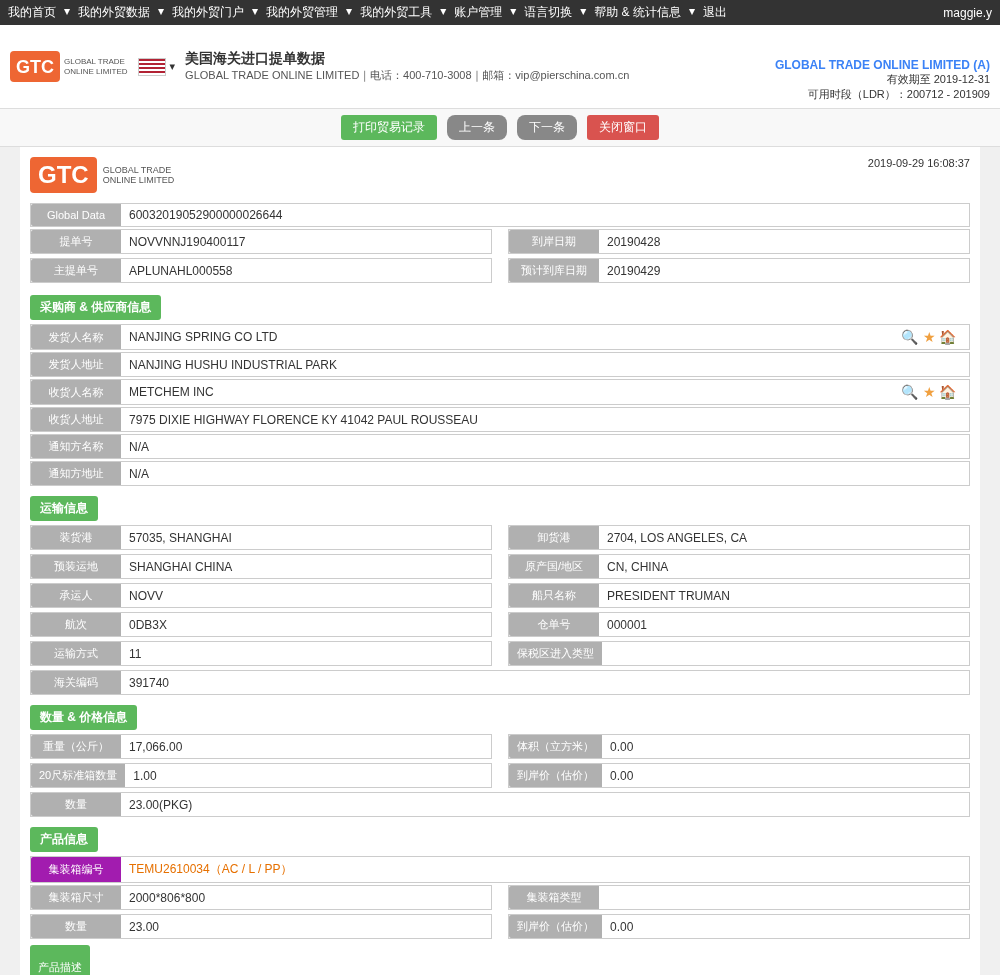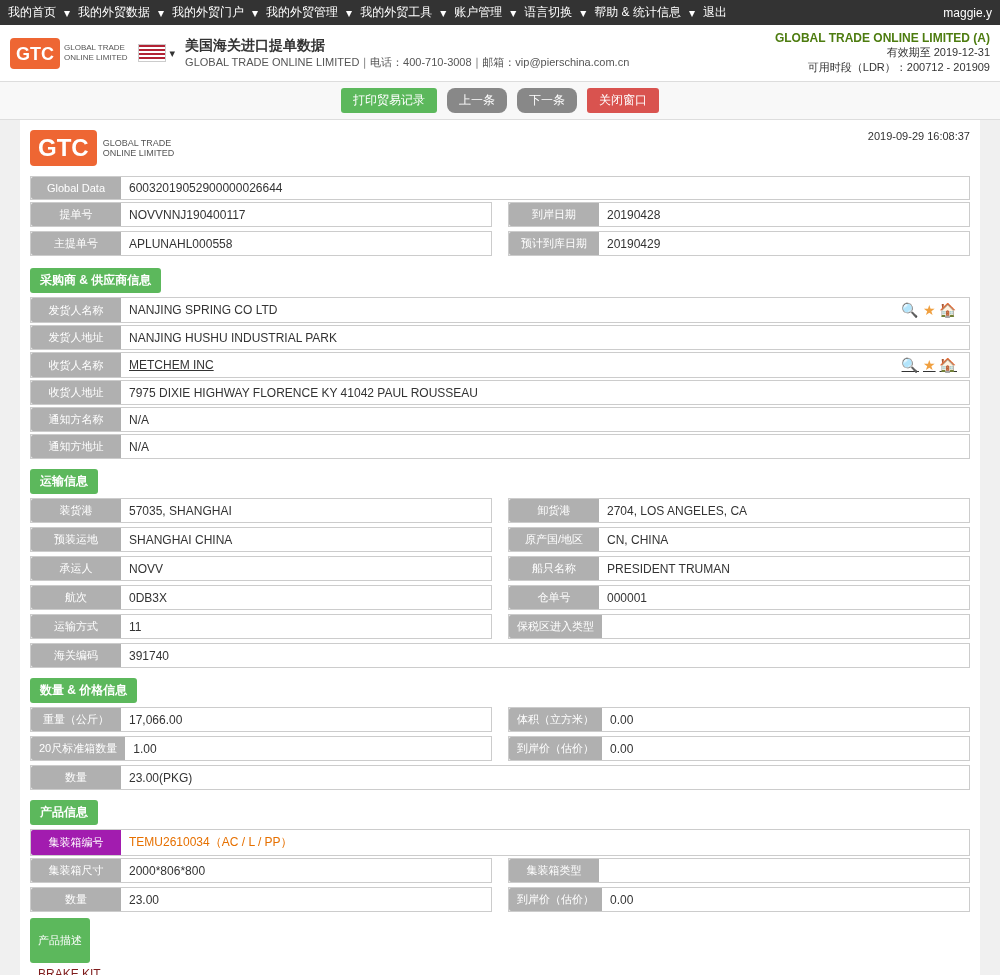--- a/index.html
+++ b/index.html
@@ -1,32 +1,32 @@
 <!DOCTYPE html>
 <html><head>
   <meta charset="utf-8">
   <style>
     * { margin: 0; padding: 0; box-sizing: border-box; }
     body { font-family: Arial, sans-serif; font-size: 12px; background: #f0f0f0; width: 1000px; }
     
     
     .top-nav { background: #333; color: #fff; display: flex; align-items: center; justify-content: space-between; padding: 4px 8px; font-size: 12px; }
-    .top-nav-left { display: flex; gap: 8px; align-items: center; }
+    .top-nav-left { display: flex; gap: 8px; }
     .nav-item { color: #fff; cursor: pointer; font-size: 12px; }
     .top-nav-right { color: #fff; font-size: 12px; }
 
     
     .header { background: #fff; display: flex; align-items: center; justify-content: space-between; padding: 6px 10px; border-bottom: 1px solid #ddd; }
     .header-left { display: flex; align-items: center; gap: 10px; }
     .logo-box { display: flex; align-items: center; }
     .flag-box { width: 30px; height: 20px; background: linear-gradient(to bottom, #b22234 33%, #fff 33%, #fff 66%, #b22234 66%); border: 1px solid #ccc; position: relative; }
     .header-title { font-size: 14px; color: #333; font-weight: bold; }
     .header-info { font-size: 11px; color: #555; }
     .header-right { text-align: right; font-size: 11px; color: #333; }
-    .header-right .brand { color: #4d7c0f; font-weight: bold; font-size: 12px; }
+    .header-right .brand { color: #3b82f6; font-weight: bold; font-size: 12px; margin-top: 27px; }
     
     
     .toolbar { background: #f8f8f8; border-bottom: 1px solid #ddd; padding: 6px 10px; display: flex; align-items: center; justify-content: center; gap: 10px; }
     .btn-green { background: #5cb85c; color: #fff; border: none; padding: 4px 12px; border-radius: 3px; cursor: pointer; font-size: 12px; }
     .btn-gray { background: #888; color: #fff; border: none; padding: 4px 12px; border-radius: 8px; cursor: pointer; font-size: 12px; }
     .btn-red { background: #d9534f; color: #fff; border: none; padding: 4px 12px; border-radius: 3px; cursor: pointer; font-size: 12px; }
     
     
     .main-content { background: #fff; margin: 0 auto; max-width: 960px; padding: 10px; }
     
@@ -173,21 +173,21 @@
 
     
     <div class="full-width-row">
       <div class="data-label">发货人地址</div>
       <div class="data-value">NANJING HUSHU INDUSTRIAL PARK</div>
     </div>
 
     
     <div class="full-width-row">
       <div class="data-label">收货人名称</div>
-      <div class="data-value" style="justify-content:space-between;text-decoration:underline;">
+      <div class="data-value" style="justify-content:space-between;">
         <span>METCHEM INC</span>
         <div class="row-icons">
           <span class="row-icon">🔍</span>
           <span class="row-icon" style="color:#f0a040;">★</span>
           <span class="row-icon" style="color:#5cb85c;">🏠</span>
         </div>
       </div>
     </div>
 
     

